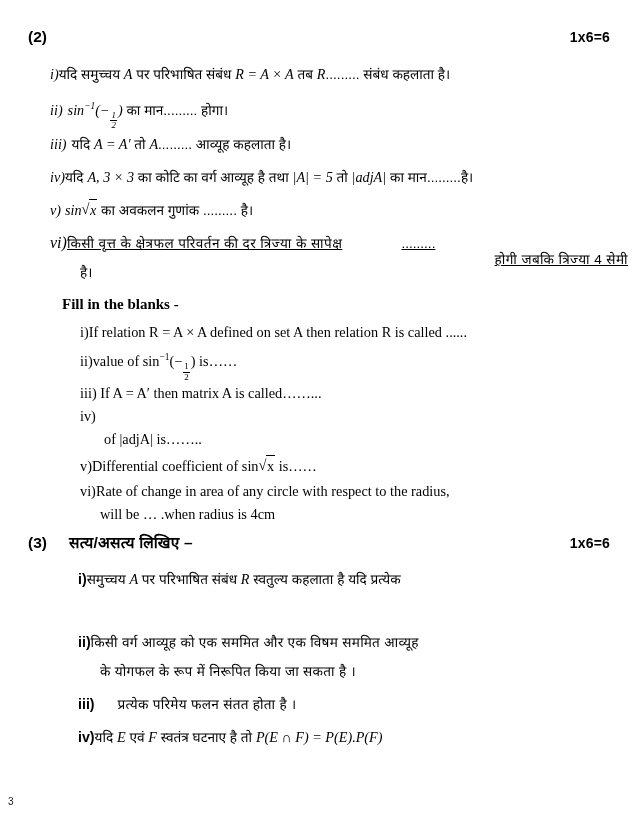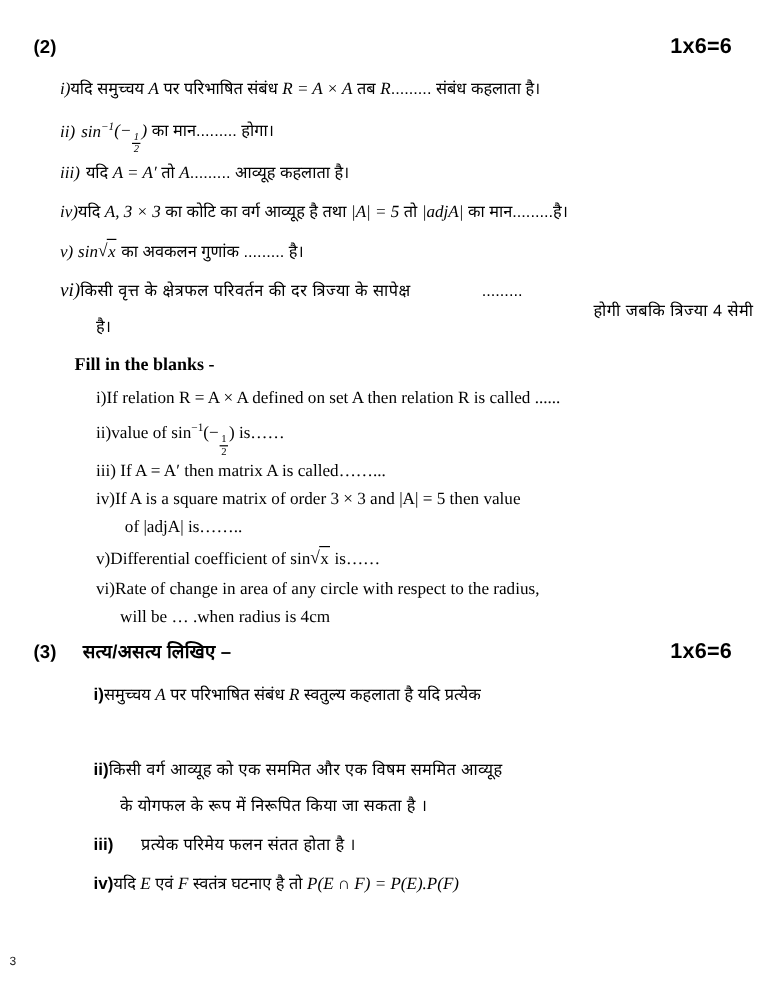--- a/index.html
+++ b/index.html
@@ -33,21 +33,21 @@
   }
   .q-head .q-num {
     white-space: pre;
   }
   .q-head .q-title {
     flex: 0 1 auto;
     letter-spacing: 0.2px;
   }
   .q-head .q-marks {
     margin-left: auto;
-    font-size: 18px;
+    font-size: 14px;
     letter-spacing: 0.2px;
     white-space: pre;
   }
 
   
   .item {
     display: flex;
     align-items: baseline;
     font-size: 14.2px;
     line-height: 1.5;
@@ -187,21 +187,21 @@
 
   <div class="row item" style="left:50px; top:199px; width:572px;">
     <span class="marker">v)</span>
     <span class="body">
       <span class="math" style="margin-left:4px;">sin</span><span class="sqrt math"><span class="rad">x</span></span><span class="hindi"> का अवकलन गुणांक </span><span class="hindi">.........</span><span class="hindi"> है।</span>
     </span>
   </div>
 
   <div class="row item" style="left:50px; top:231px; width:578px;">
     <span class="marker" style="font-size:16px;">vi)</span>
-    <span class="body" style="display:flex; justify-content:space-between;">
+    <span class="body" style="display:flex; justify-content:space-between;text-decoration:underline;">
       <span class="hindi" style="letter-spacing:0.4px;">किसी वृत्त के क्षेत्रफल परिवर्तन की दर त्रिज्या के सापेक्ष</span>
         <span class="hindi">.........</span>
         <span class="hindi" style="letter-spacing:0.4px;margin-top:16px;">होगी जबकि त्रिज्या 4 सेमी</span>
     </span>
   </div>
   <div class="row hindi" style="left:80px; top:262px;">है।</div>
 
   <div class="row en-head" style="left:62px; top:296px;">Fill in the blanks -</div>
 
   <div class="row en-item" style="left:80px; top:322px; width:540px;">
@@ -220,21 +220,20 @@
 
   <div class="row en-item" style="left:80px; top:383px; width:540px;">
     <span class="marker">iii)</span>
     <span class="body">
       <span class="mathup"> If A = A′</span><span>   then matrix A is called</span><span>……...</span>
     </span>
   </div>
 
   <div class="row en-item" style="left:80px; top:406px; width:540px;">
     <span class="marker">iv)</span>
-    <span class="body"> If A is a square matrix of order 3 × 3 and |A| = 5 then value</span>
   </div>
   <div class="row cont" style="left:104px; top:429px;">
     <span>of |adjA| is</span><span>……..</span>
   </div>
 
   <div class="row en-item" style="left:80px; top:455px; width:540px;">
     <span class="marker">v)</span>
     <span class="body">
       <span> Differential coefficient  of sin</span><span class="sqrt mathup"><span class="rad">x</span></span><span> is</span><span>……</span>
     </span>

